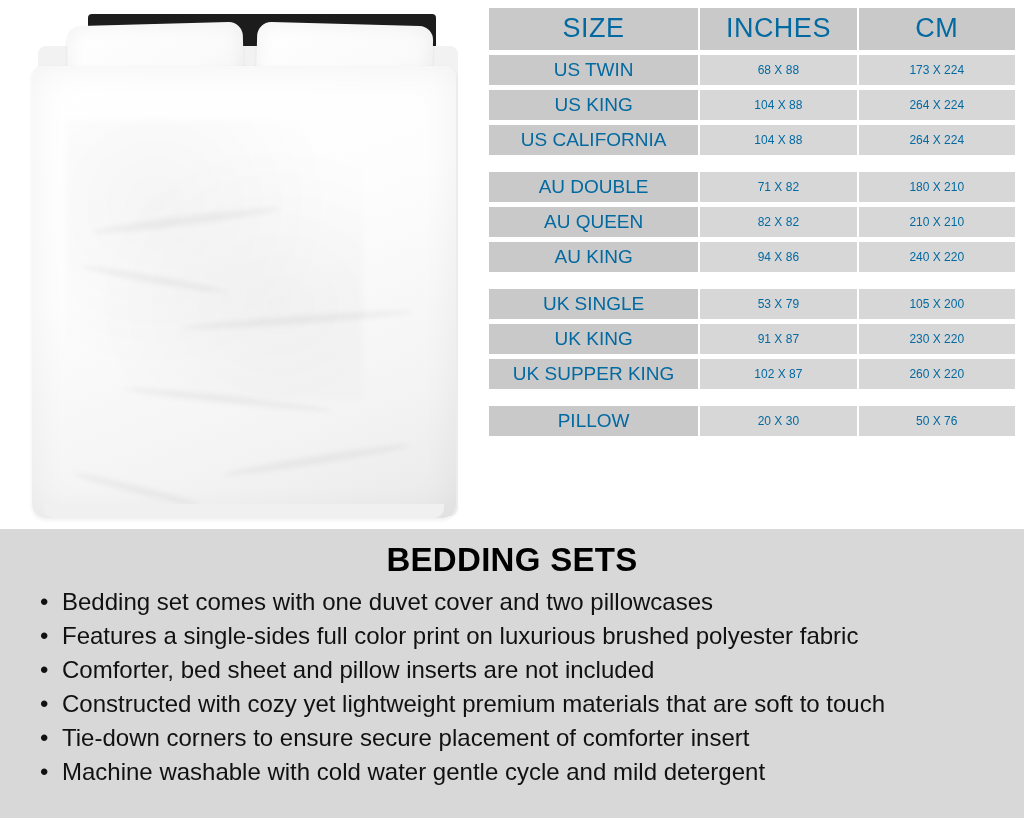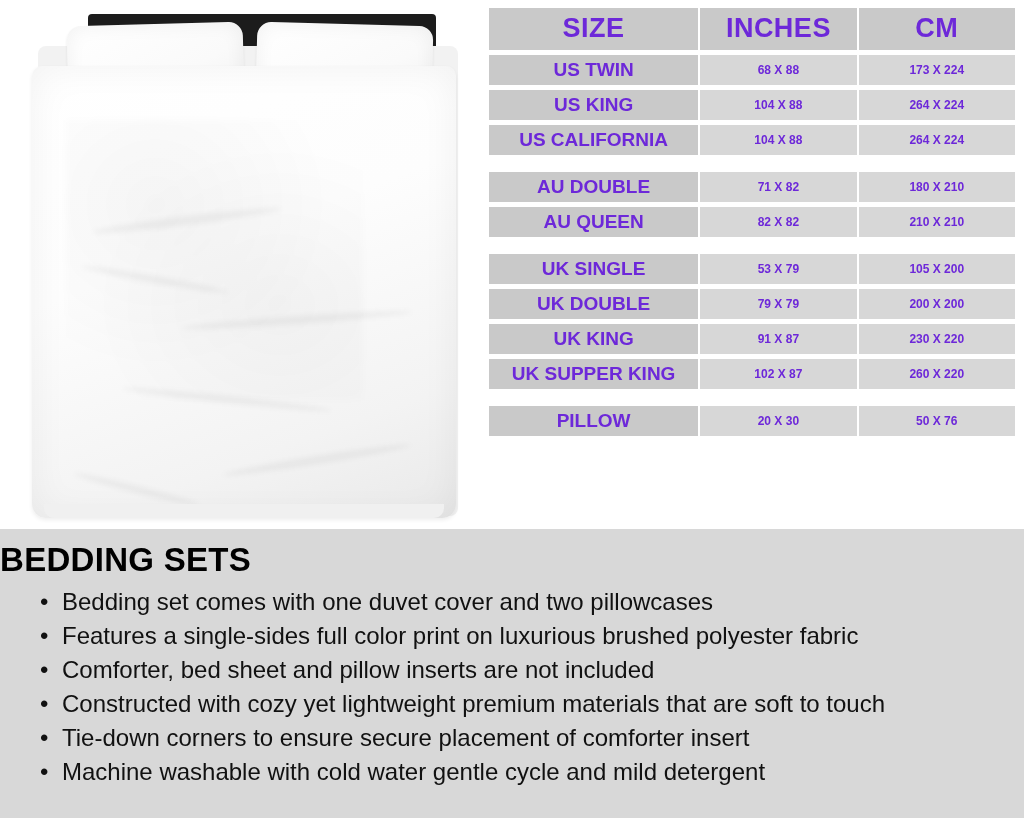--- a/index.html
+++ b/index.html
@@ -127,22 +127,22 @@
   }
   table.size-table {
     width: 100%;
     border-collapse: separate;
     border-spacing: 0 3px;
     table-layout: fixed;
   }
   table.size-table th,
   table.size-table td {
     text-align: center;
-    font-weight: bold;
-    color: #6d28d9;
+    font-weight: normal;
+    color: #0369a1;
     border: 1px solid #ffffff;
   }
   .hdr th {
     background: #c9c9c9;
     font-size: 27px;
     padding: 5px 0 6px 0;
     letter-spacing: 0.5px;
   }
   .col-size { width: 40%; }
   .col-in { width: 30%; }
@@ -170,20 +170,21 @@
     position: absolute;
     left: 0;
     top: 526px;
     width: 1024px;
     height: 292px;
     background: #d8d8d8;
     box-sizing: border-box;
     border-top: 3px solid #ffffff;
   }
   .info-title {
+    text-align: center;
     font-size: 33px;
     font-weight: bold;
     color: #000000;
     padding: 12px 0 6px 0;
     letter-spacing: 0.3px;
   }
   .info-list {
     margin: 0;
     padding: 0 14px 0 40px;
     list-style: none;
@@ -268,34 +269,34 @@
           <tr>
             <td class="name">AU DOUBLE</td>
             <td class="val">71 X 82</td>
             <td class="val">180 X 210</td>
           </tr>
           <tr>
             <td class="name">AU QUEEN</td>
             <td class="val">82 X 82</td>
             <td class="val">210 X 210</td>
           </tr>
+          <tr>
+            <td class="name">AU KING</td>
+            <td class="val">94 X 86</td>
+            <td class="val">240 X 220</td>
+          </tr>
 
           <tr class="spacer">
               <td colspan="3"></td>
             </tr>
 
           <tr>
             <td class="name">UK SINGLE</td>
             <td class="val">53 X 79</td>
             <td class="val">105 X 200</td>
-          </tr>
-          <tr>
-            <td class="name">UK DOUBLE</td>
-            <td class="val">79 X 79</td>
-            <td class="val">200 X 200</td>
           </tr>
           <tr>
             <td class="name">UK KING</td>
             <td class="val">91 X 87</td>
             <td class="val">230 X 220</td>
           </tr>
           <tr>
             <td class="name">UK SUPPER KING</td>
             <td class="val">102 X 87</td>
             <td class="val">260 X 220</td>

